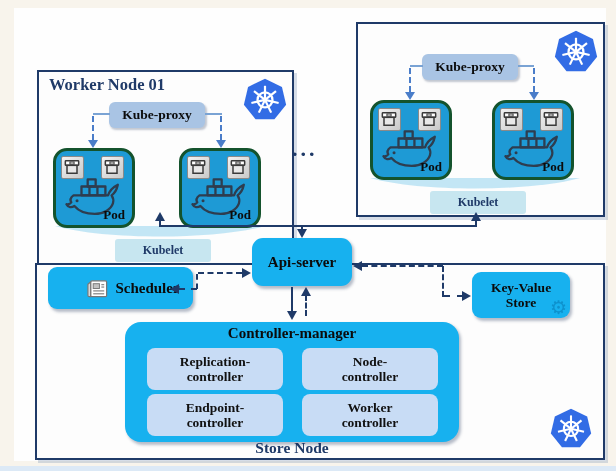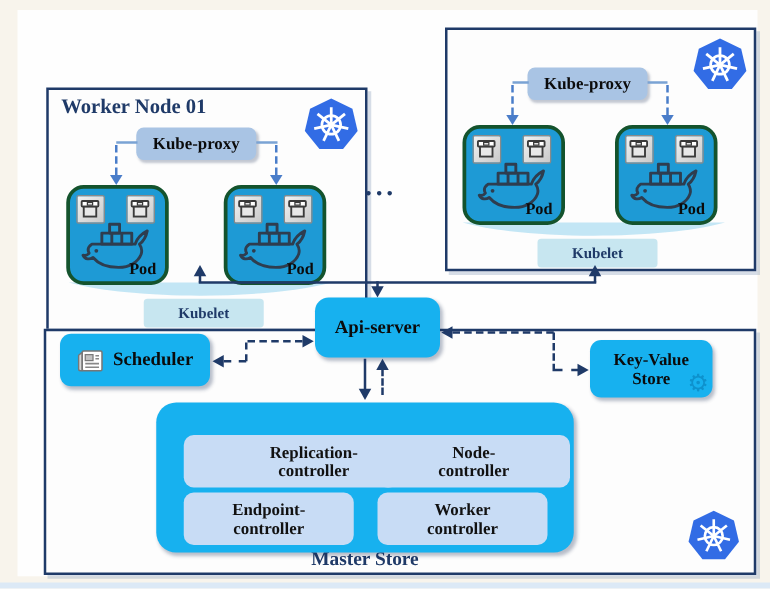--- a/index.html
+++ b/index.html
@@ -22,21 +22,21 @@
   
   .k8s{position:absolute;}
 
   
   .cyan{
     position:absolute;background:var(--accent-blue,#17b1ef);border-radius:9px;
     display:flex;align-items:center;justify-content:center;
     font-weight:bold;color:#0b0b0b;box-shadow:2px 2.5px 3px rgba(20,40,80,.3);
   }
   .api{left:252px;top:238px;width:100px;height:48px;font-size:15px;border-radius:11px;}
-  .sched{left:48px;top:267px;width:120px;height:42px;font-size:15px;gap:6px;}
+  .sched{left:48px;top:267px;width:120px;height:42px;font-size:15px;gap:6px;padding-left:25px;}
   .kv{left:472px;top:272px;width:98px;height:46px;font-size:13.5px;text-align:center;line-height:1.12;padding:2px;box-sizing:border-box;position:absolute;}
   .kv .gear-icon{position:absolute;right:3px;bottom:0px;font-size:19px;color:#0a85c0;opacity:.7;font-family:"DejaVu Sans",sans-serif;}
   .cm{left:88px;top:57px;width:334px;height:120px;border-radius:16px;display:block;}
   .cm-title{text-align:center;font-size:15px;font-weight:bold;margin-top:3px;color:#0b0b0b;}
   .ctrl{
     position:absolute;background:var(--controller-fill,#c8dcf5);border-radius:8px;
     display:flex;flex-direction:column;align-items:center;justify-content:center;
     font-weight:bold;font-size:13.5px;line-height:1.12;color:#111;
   }
 
@@ -232,31 +232,32 @@
 
   <div class="hline" style="left:159px;top:225px;width:318px;"></div>
   <div class="vline" style="left:159px;top:219px;height:7px;"></div>
   <div class="arr arr-up" style="left:155px;top:212px;"></div>
   <div class="vline" style="left:475px;top:219px;height:7px;"></div>
   <div class="arr arr-up" style="left:471px;top:212px;"></div>
   <div class="vline" style="left:301px;top:225px;height:6px;"></div>
   <div class="arr arr-down" style="left:297px;top:229px;"></div>
 
   <div class="node-box" style="left:35px;top:263px;width:566px;height:193px;">
-    <div class="master-title">Master Store</div>
+    <div class="master-title">Store Node</div>
     <svg class="k8s" style="right:11px;bottom:9px;" width="42" height="42" viewBox="0 0 100 96">
         <use href="#k8s-logo"></use>
       </svg>
 
     <div class="cyan cm">
-      <div class="ctrl" style="left:22px;top:26px;width:136px;height:42px;padding-left:36px;">
+      <div class="cm-title">Controller-manager</div>
+      <div class="ctrl" style="left:22px;top:26px;width:136px;height:42px;">
         <span>Replication-</span>
         <span>controller</span>
       </div>
-      <div class="ctrl" style="left:177px;top:26px;width:154px;height:42px;">
+      <div class="ctrl" style="left:177px;top:26px;width:136px;height:42px;">
         <span>Node-</span>
         <span>controller</span>
       </div>
       <div class="ctrl" style="left:22px;top:72px;width:136px;height:42px;">
         <span>Endpoint-</span>
         <span>controller</span>
       </div>
       <div class="ctrl" style="left:177px;top:72px;width:136px;height:42px;">
         <span>Worker</span>
         <span>controller</span>

